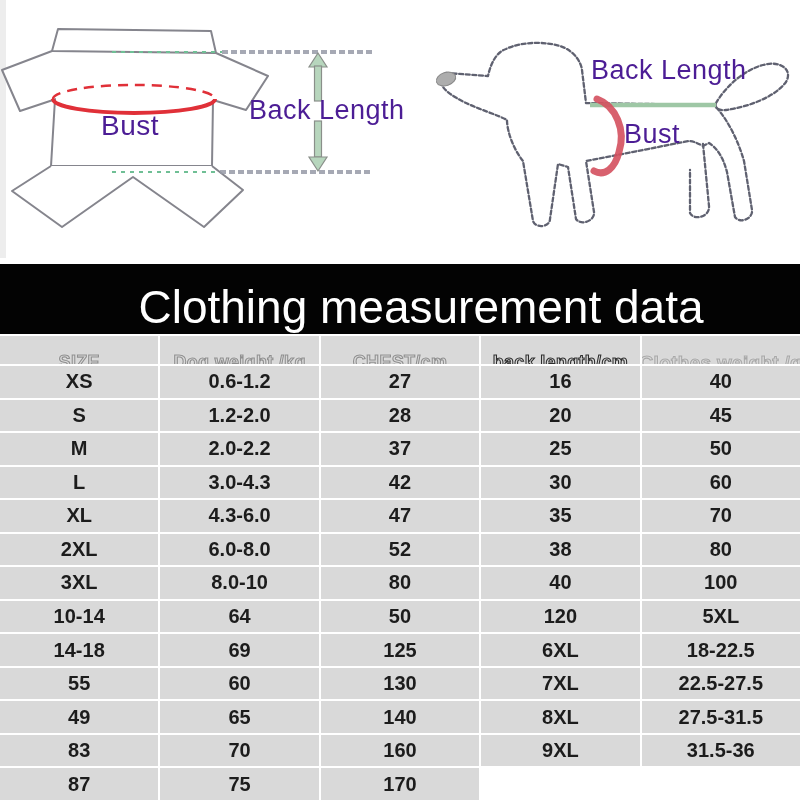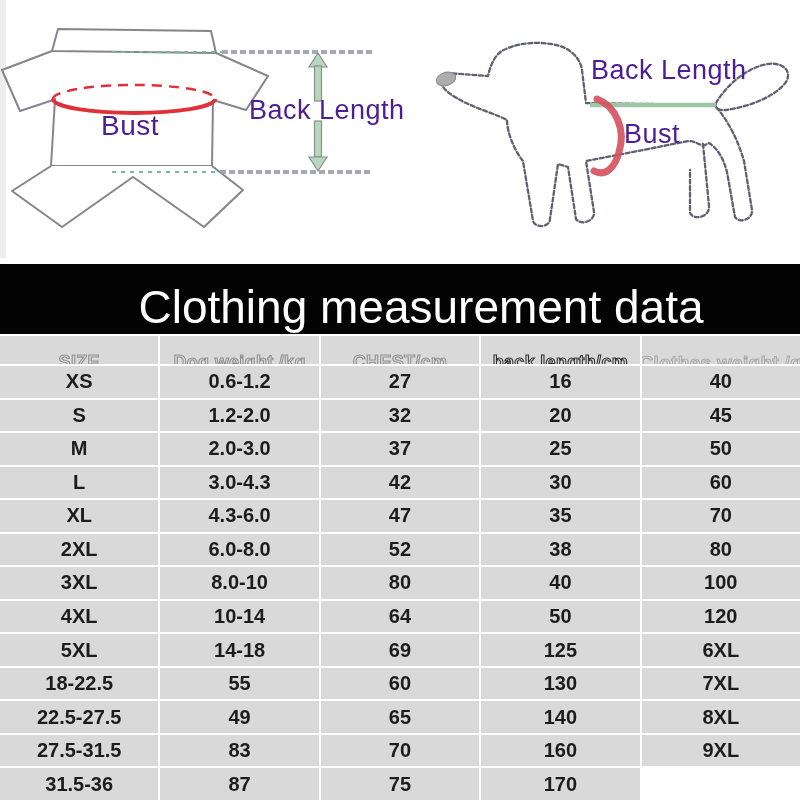--- a/index.html
+++ b/index.html
@@ -141,25 +141,25 @@
         <div class="cell head h4">
           <span>Clothes weight /g</span>
         </div>
         <div class="cell">XS</div>
         <div class="cell">0.6-1.2</div>
         <div class="cell">27</div>
         <div class="cell">16</div>
         <div class="cell">40</div>
         <div class="cell">S</div>
         <div class="cell">1.2-2.0</div>
-        <div class="cell">32</div>
+        <div class="cell">28</div>
         <div class="cell">20</div>
         <div class="cell">45</div>
         <div class="cell">M</div>
-        <div class="cell">2.0-3.0</div>
+        <div class="cell">2.0-2.2</div>
         <div class="cell">37</div>
         <div class="cell">25</div>
         <div class="cell">50</div>
         <div class="cell">L</div>
         <div class="cell">3.0-4.3</div>
         <div class="cell">42</div>
         <div class="cell">30</div>
         <div class="cell">60</div>
         <div class="cell">XL</div>
         <div class="cell">4.3-6.0</div>
@@ -169,21 +169,20 @@
         <div class="cell">2XL</div>
         <div class="cell">6.0-8.0</div>
         <div class="cell">52</div>
         <div class="cell">38</div>
         <div class="cell">80</div>
         <div class="cell">3XL</div>
         <div class="cell">8.0-10</div>
         <div class="cell">80</div>
         <div class="cell">40</div>
         <div class="cell">100</div>
-        <div class="cell">4XL</div>
         <div class="cell">10-14</div>
         <div class="cell">64</div>
         <div class="cell">50</div>
         <div class="cell">120</div>
         <div class="cell">5XL</div>
         <div class="cell">14-18</div>
         <div class="cell">69</div>
         <div class="cell">125</div>
         <div class="cell">6XL</div>
         <div class="cell">18-22.5</div>

